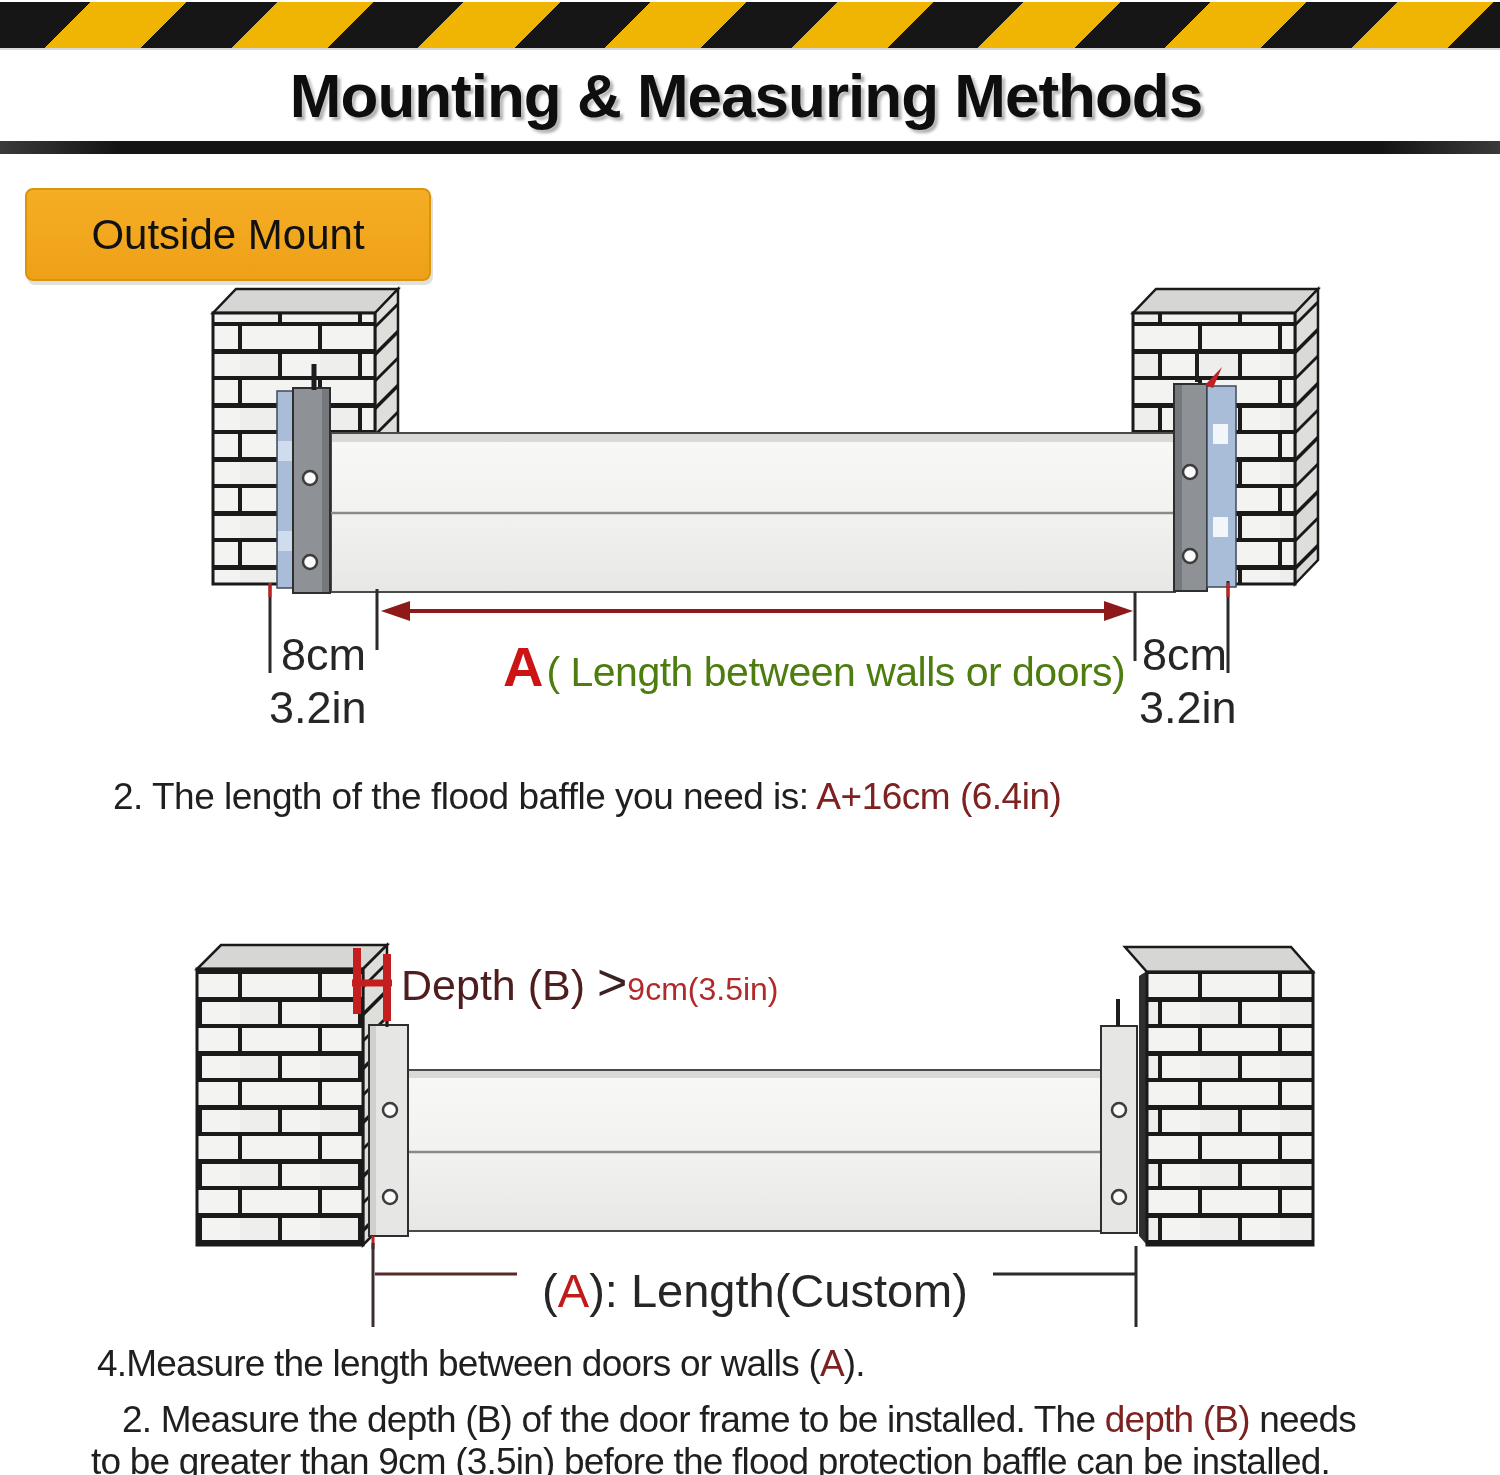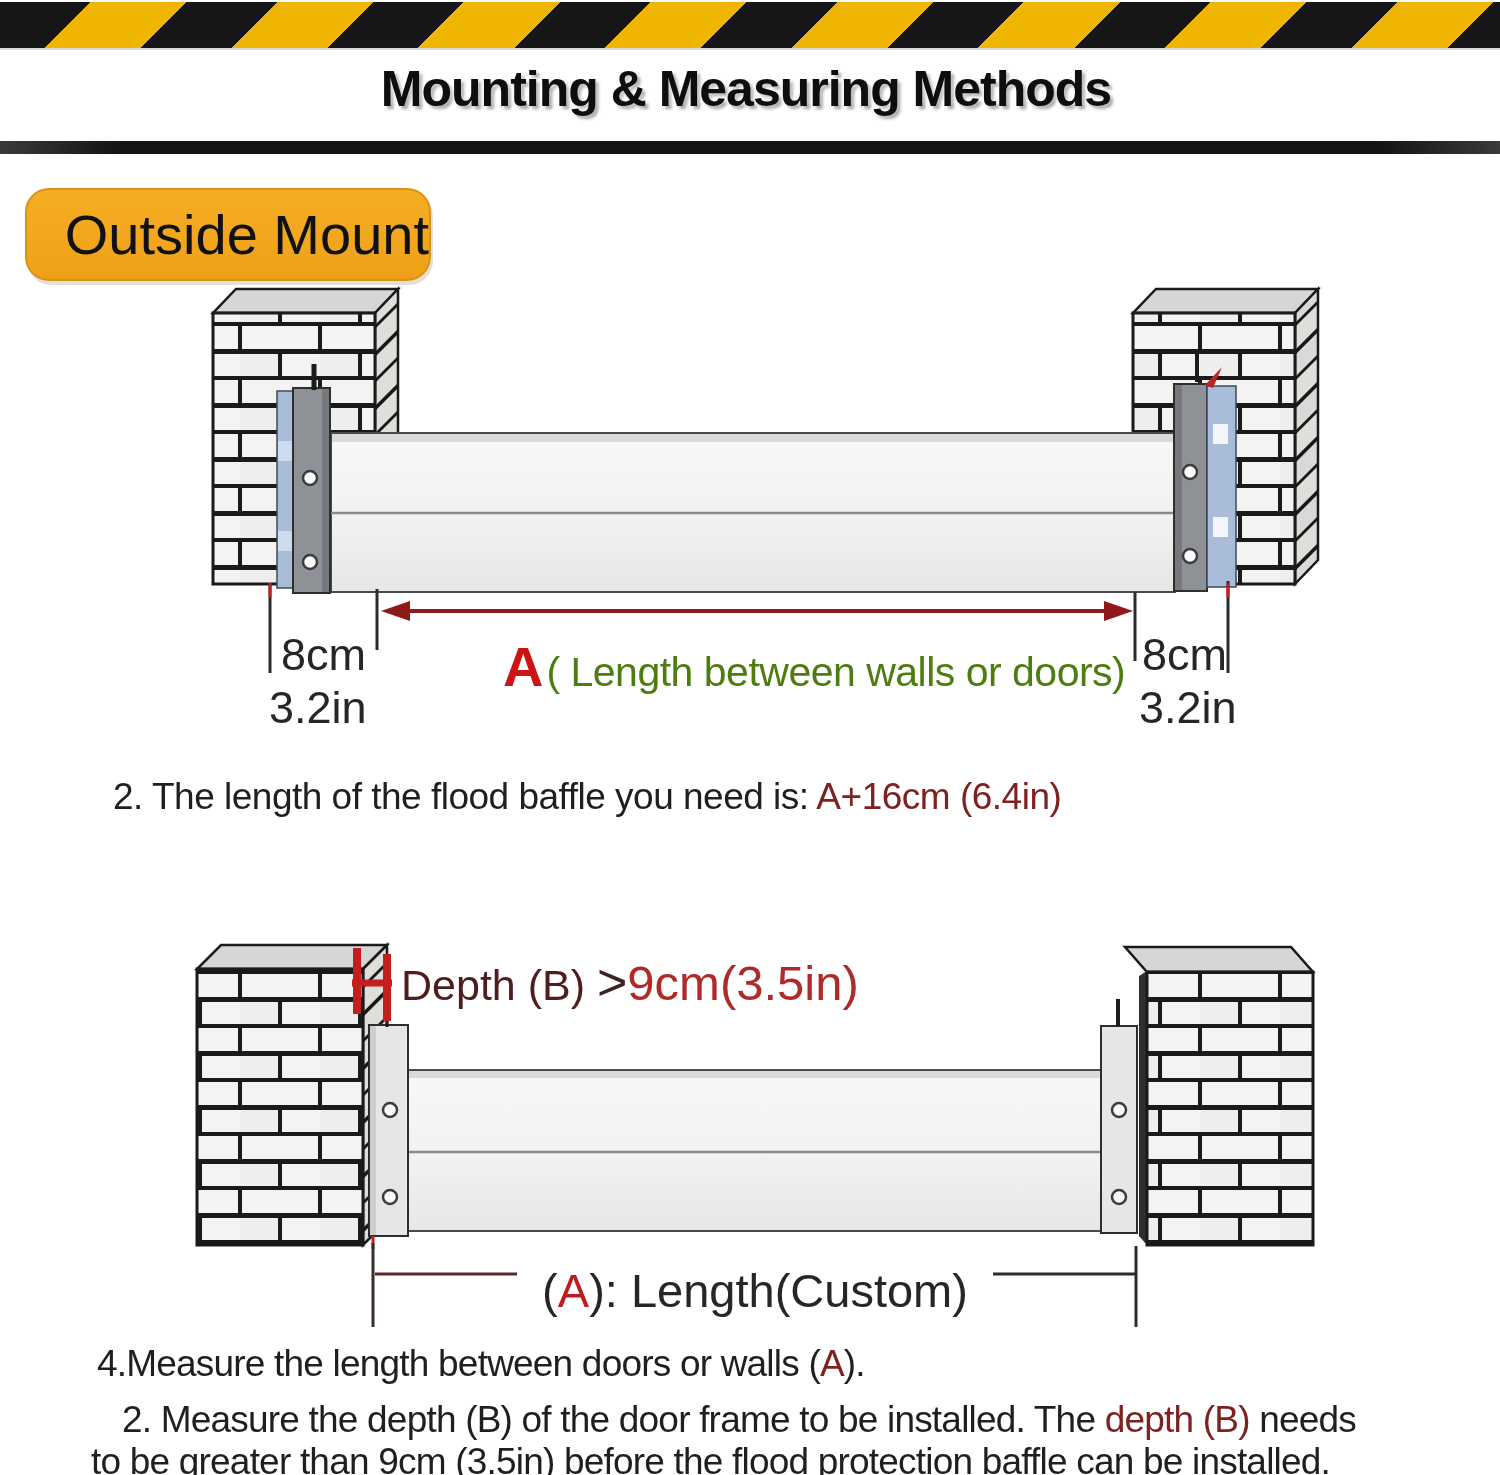--- a/index.html
+++ b/index.html
@@ -5,43 +5,43 @@
   html,body{margin:0;padding:0;background:#ffffff;}
   .page{position:relative;width:1500px;height:1475px;background:#ffffff;overflow:hidden;
         font-family:"Liberation Sans",sans-serif;}
   .abs{position:absolute;white-space:nowrap;}
 
   
   .hazard{position:absolute;left:0;top:2px;width:1500px;height:46px;
     background:repeating-linear-gradient(135deg,#161616 0 64px,#f0b402 64px 132px);
     border-bottom:2px solid #d9d9d9;}
   .title{position:absolute;left:0;top:60px;width:1492px;text-align:center;
-    font-size:50px;font-weight:700;color:#0e0e0e;letter-spacing:-1px;
+    font-size:62px;font-weight:700;color:#0e0e0e;letter-spacing:-1px;
     text-shadow:0 0 6px rgba(255,255,255,.85),3px 3px 3px rgba(0,0,0,.40);}
   .rule{position:absolute;left:0;top:141px;width:1500px;height:13px;
     background:linear-gradient(90deg,#3a3a3a,#141414 8%,#141414 92%,#3a3a3a);}
 
   
   .badge{position:absolute;background:linear-gradient(180deg,#f5ad24,#eea118);
-    border:2px solid #d99410;border-radius:24px;display:flex;align-items:center;justify-content:flex-end;
-    box-shadow:2px 4px 0 rgba(0,0,0,.12);color:#111;font-size:56px;}
+    border:2px solid #d99410;border-radius:8px;display:flex;align-items:center;justify-content:center;
+    box-shadow:2px 4px 0 rgba(0,0,0,.12);color:#111;font-size:42px;}
   .badge-outside{left:25px;top:188px;width:402px;height:89px;}
   .badge-inside{left:27px;top:838px;width:398px;height:90px;}
 
   svg{position:absolute;left:0;}
 
   
   .dim{font-size:45px;color:#262626;margin-top:36px;}
   .lblA .redA{font-size:56px;font-weight:700;color:#cc1414;margin-right:3px;}
   .lblA .rest{font-size:41px;color:#4d7c0f;letter-spacing:-.5px;}
   .step{font-size:37px;color:#1f1f1f;letter-spacing:-.5px;}
   .step .red{color:#7e2121;}
   .depthlbl .d1{font-size:43px;color:#4f1d1d;}
   .depthlbl .gt{font-size:52px;color:#3c2222;}
-  .depthlbl .d2{font-size:49px;color:#b02a2a;}
+  .depthlbl .d2{font-size:32px;color:#b02a2a;}
   .lenlbl{left:505px;top:1263px;width:500px;text-align:center;font-size:47px;color:#262626;}
   .lenlbl .red{color:#c01b1b;}
   .bstep{font-size:37px;color:#1f1f1f;letter-spacing:-.8px;}
   .bstep .red{color:#7e2121;}
 </style>
 </head>
 <body>
 
 <div class="page">
 

